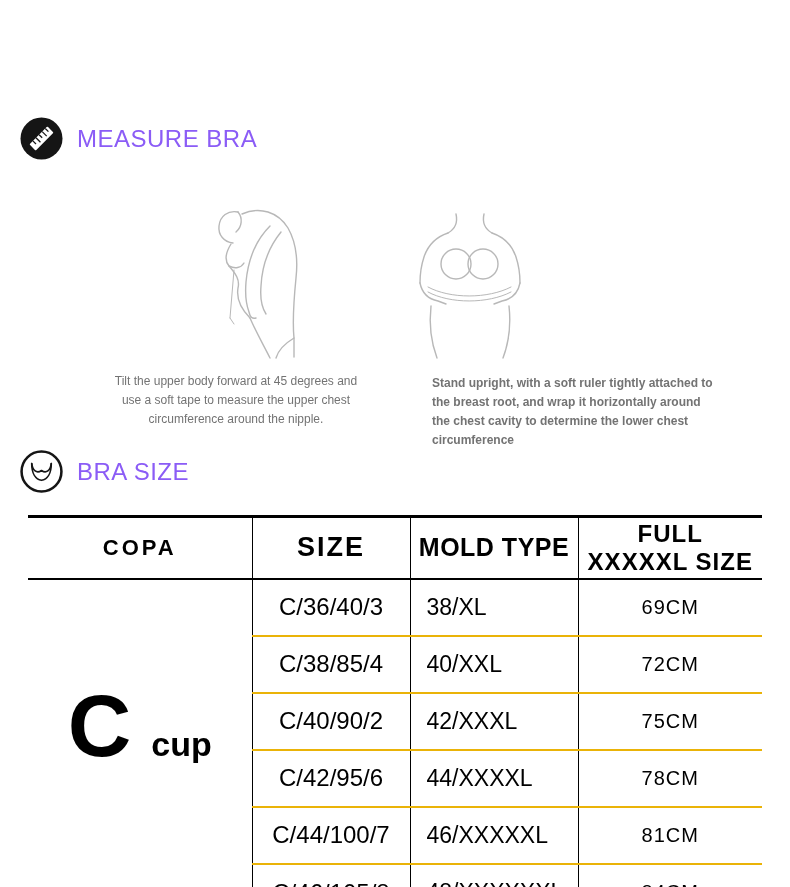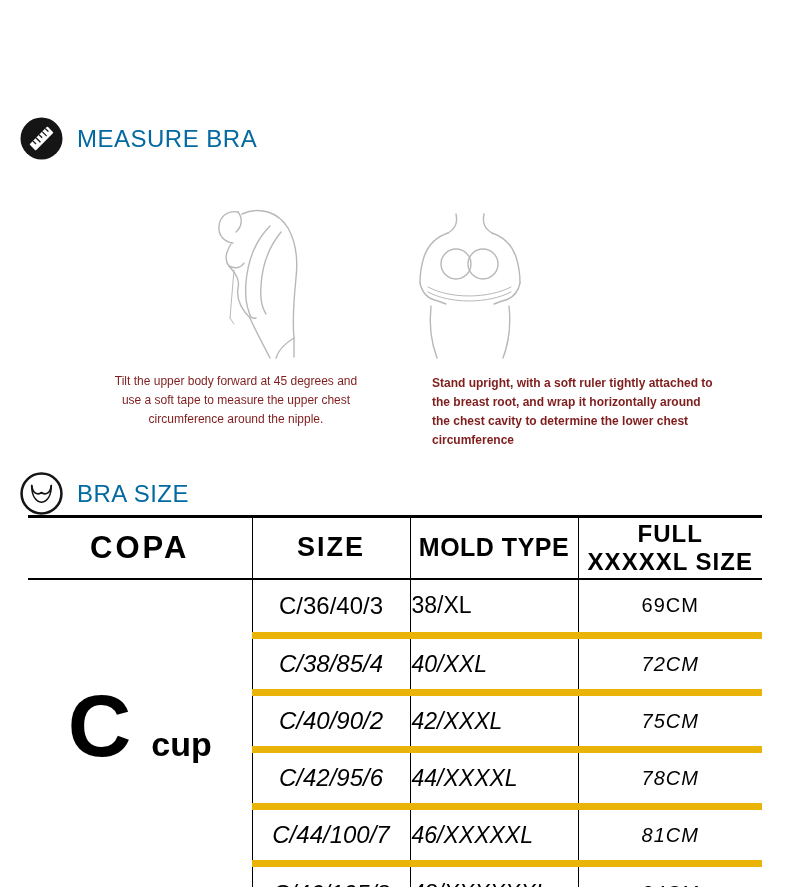--- a/index.html
+++ b/index.html
@@ -1,49 +1,49 @@
 <!DOCTYPE html>
 <html><head>
 <meta charset="utf-8">
 <style>
   * { margin:0; padding:0; box-sizing:border-box; }
   html,body { background:#ffffff; }
   body { font-family:"Liberation Sans", sans-serif; }
   .page { position:relative; width:790px; height:887px; background:#ffffff; overflow:hidden; }
 
   .section-head { position:absolute; left:20px; display:flex; align-items:center; gap:14px; }
-  .section-head h2 { font-size:24px; font-weight:400; color:#0369a1; letter-spacing:0.5px; }
+  .section-head h2 { font-size:24px; font-weight:400; color:#8b5cf6; letter-spacing:0.5px; }
   .icon-circle { width:43px; height:43px; flex:0 0 43px; }
   .icon-circle svg { width:43px; height:43px; display:block; }
 
   .figure { position:absolute; }
   .figure svg { display:block; }
 
-  .caption { position:absolute; font-size:12px; line-height:1.58; color:#7f1d1d; }
+  .caption { position:absolute; font-size:12px; line-height:1.58; color:#737373; }
   .caption-left { left:106px; top:372px; width:260px; text-align:center; font-weight:400; }
   .caption-right { left:394px; top:374px; width:286px; text-align:left; font-weight:600;margin-left:38px; }
 
   table.size-table { position:absolute; left:28px; top:515px; width:734px;
     border-collapse:collapse; table-layout:fixed; color:#000;
     border-top:3px solid #000; }
   .size-table thead tr { height:62px; }
   .size-table tbody tr { height:57px; }
   .size-table th { border-bottom:2px solid #000; font-weight:700; vertical-align:middle; text-align:center; }
-  .col-copa { width:224px; font-size:31px; letter-spacing:3px; }
+  .col-copa { width:224px; font-size:22px; letter-spacing:3px; }
   .col-size { width:158px; font-size:27px; letter-spacing:2px; }
   .col-mold { width:168px; font-size:25px; letter-spacing:0.5px; }
   .col-full { width:184px; font-size:24px; line-height:1.15; white-space:pre-line; letter-spacing:1px; }
   .v-r { border-right:1px solid #000; }
-  .size-table tbody tr + tr td { border-top:7px solid #eab308;font-style:italic; }
+  .size-table tbody tr + tr td { border-top:2px solid #eab308; }
 
   .copa-cell { text-align:center; vertical-align:middle; padding-bottom:48px; }
   .cup-letter { font-size:88px; font-weight:700; letter-spacing:0; }
   .cup-word { font-size:34px; font-weight:700; margin-left:20px; }
   .size-cell { text-align:center; font-size:24px; }
-  .mold-cell { text-align:left; padding-left:1px; font-size:23px;margin-left:12px; }
+  .mold-cell { text-align:left; padding-left:16px; font-size:23px;margin-left:12px; }
   .len-cell { text-align:center; font-size:20px; letter-spacing:1px; }
 </style>
 </head>
 <body>
 
 <div class="page">
 
   <header class="section-head" style="top:117px;">
     <span class="icon-circle">
       <svg viewBox="0 0 44 44">
@@ -96,21 +96,21 @@
         <path d="M110,73 C108,83 102,89 92,91 L84,94"></path>
         <path d="M21,96 C19,114 21,132 27,148"></path>
         <path d="M99,96 C101,114 99,132 93,148"></path>
       </g>
     </svg>
   </div>
 
   <p class="caption caption-left">Tilt the upper body forward at 45 degrees and use a soft tape to measure the upper chest circumference around the nipple.</p>
   <p class="caption caption-right">Stand upright, with a soft ruler tightly attached to the breast root, and wrap it horizontally around the chest cavity to determine the lower chest circumference</p>
 
-  <header class="section-head" style="top:472px;">
+  <header class="section-head" style="top:450px;">
     <span class="icon-circle">
       <svg viewBox="0 0 44 44">
         <circle cx="22" cy="22" r="20.4" fill="none" stroke="#151515" stroke-width="2.6"></circle>
         <g fill="none" stroke="#151515" stroke-width="1.7" stroke-linecap="round" stroke-linejoin="round">
           <path d="M12,14 C12,24 16,30 22,31 C28,30 32,24 32,14"></path>
           <path d="M12,14 C13,21 17,24.5 22,21 C27,24.5 31,21 32,14"></path>
         </g>
       </svg>
     </span>
     <h2>BRA SIZE</h2>

